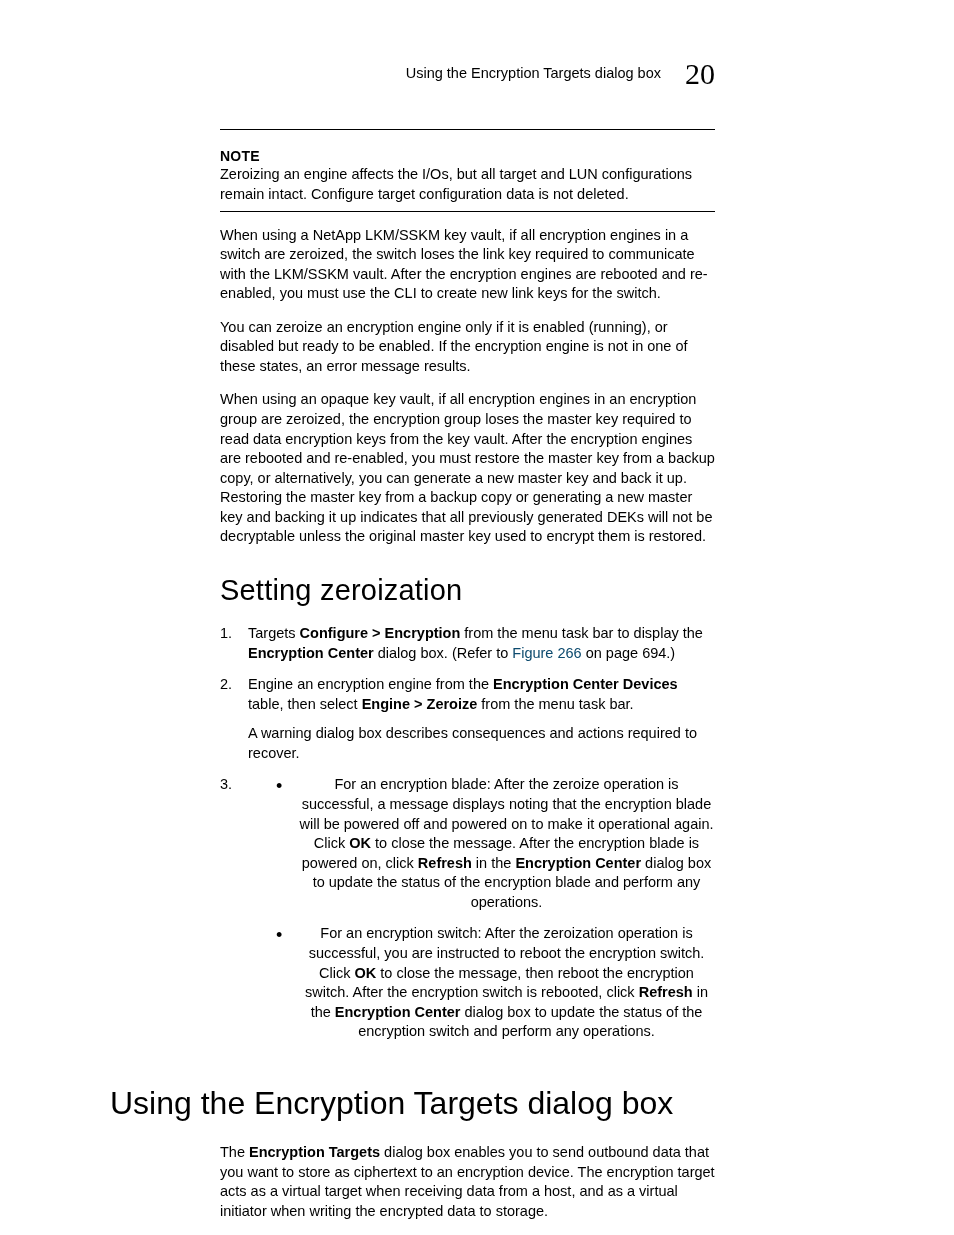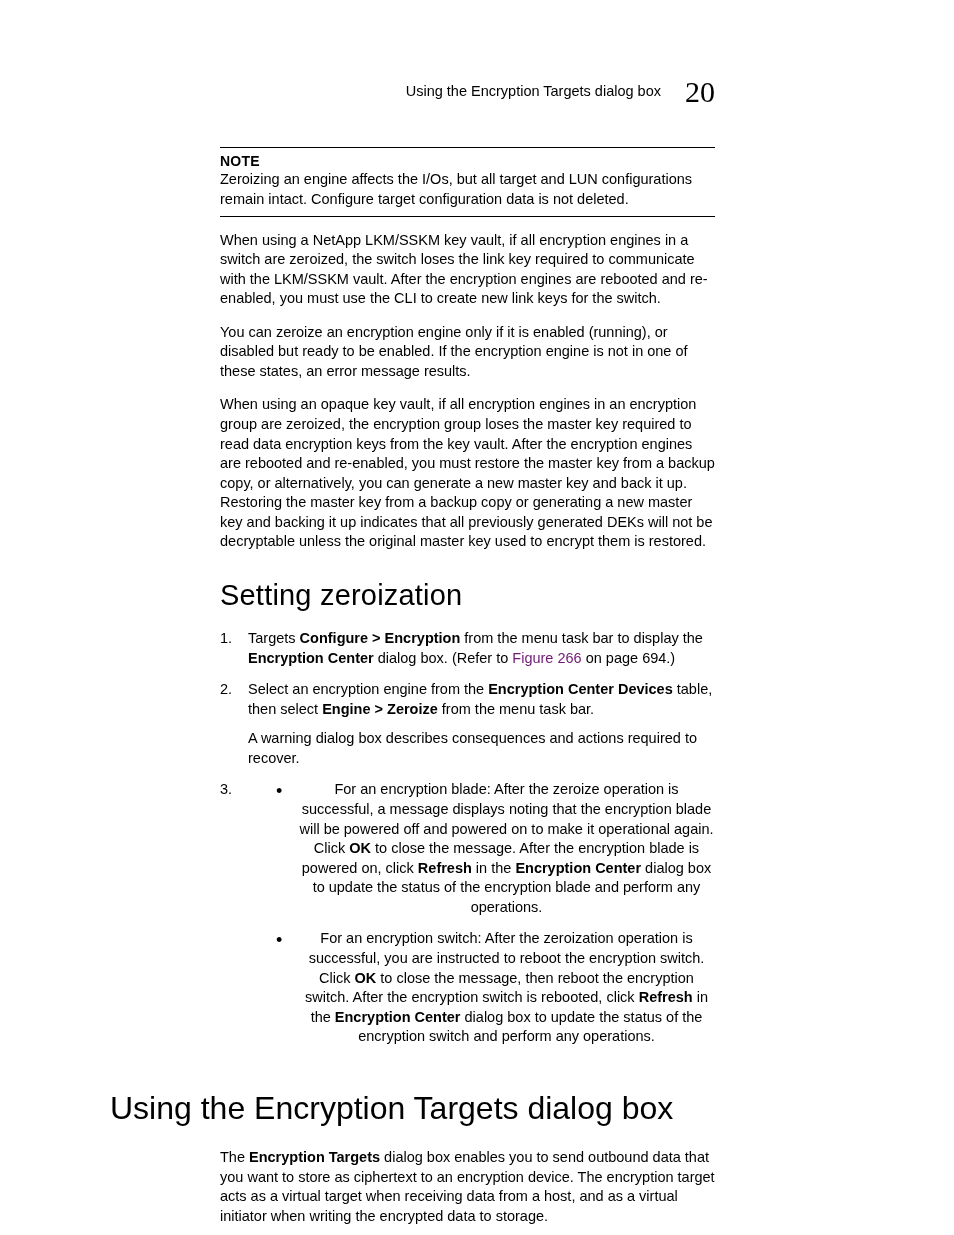--- a/index.html
+++ b/index.html
@@ -10,21 +10,21 @@
     color: #000;
     margin: 0;
     padding: 0;
     background: #fff;
   }
   .page {
     width: 795px;
     height: 1235px;
     position: relative;
     box-sizing: border-box;
-    padding: 72px 80px 40px 110px;
+    padding: 54px 80px 40px 110px;
   }
   .running-header {
     text-align: right;
     margin-bottom: 34px;
   }
   .running-header .title {
     font-size: 14.5px;
     display: inline-block;
     vertical-align: middle;
   }
@@ -42,20 +42,21 @@
   .note-block {
     border-top: 1.5px solid #000;
     border-bottom: 1.5px solid #000;
     padding: 4px 0 6px 0;
     margin: 10px 0 14px 0;
   }
   .note-label {
     font-weight: bold;
     font-size: 14px;
     letter-spacing: 0.2px;
+    margin-top: 13px;
   }
   p { margin: 0 0 14px 0; }
   .bold { font-weight: bold; }
   h2.section {
     font-family: "Arial Narrow", Arial, sans-serif;
     font-stretch: condensed;
     font-weight: 400;
     font-size: 29px;
     margin: 24px 0 14px 0;
     letter-spacing: 0.2px;
@@ -97,21 +98,21 @@
     margin-bottom: 12px;
     text-align: center;
   }
   .sublist li::before {
     content: "•";
     position: absolute;
     left: 0;
     top: -1px;
     font-size: 18px;
   }
-  .link { color: #701a75; }
+  .link { color: #0c4a6e; }
 </style>
 </head>
 <body>
 
 <div class="page">
 
   <div class="running-header">
     <span class="title">Using the Encryption Targets dialog box</span>
     <span class="chapnum">20</span>
   </div>
@@ -131,21 +132,21 @@
 
 
     <ol class="steps">
       <li>
         <p>
           <span>Targets </span><span class="bold">Configure &gt; Encryption</span><span> from the menu task bar to display the </span><span class="bold">Encryption Center</span><span> dialog box. (Refer to </span><span class="link">Figure 266</span><span> on page 694.)</span>
         </p>
       </li>
       <li>
         <p>
-          <span>Select an encryption engine from the </span><span class="bold">Encryption Center Devices</span><span> table, then select </span><span class="bold">Engine &gt; Zeroize</span><span> from the menu task bar.</span>
+          <span>Engine an encryption engine from the </span><span class="bold">Encryption Center Devices</span><span> table, then select </span><span class="bold">Engine &gt; Zeroize</span><span> from the menu task bar.</span>
         </p>
         <p>A warning dialog box describes consequences and actions required to recover.</p>
       </li>
       <li>
         <ul class="sublist">
           <li>
             <span>For an encryption blade: After the zeroize operation is successful, a message displays noting that the encryption blade will be powered off and powered on to make it operational again. Click </span><span class="bold">OK</span><span> to close the message. After the encryption blade is powered on, click </span><span class="bold">Refresh</span><span> in the </span><span class="bold">Encryption Center</span><span> dialog box to update the status of the encryption blade and perform any operations.</span>
           </li>
           <li>
             <span>For an encryption switch: After the zeroization operation is successful, you are instructed to reboot the encryption switch. Click </span><span class="bold">OK</span><span> to close the message, then reboot the encryption switch. After the encryption switch is rebooted, click </span><span class="bold">Refresh</span><span> in the </span><span class="bold">Encryption Center</span><span> dialog box to update the status of the encryption switch and perform any operations.</span>

